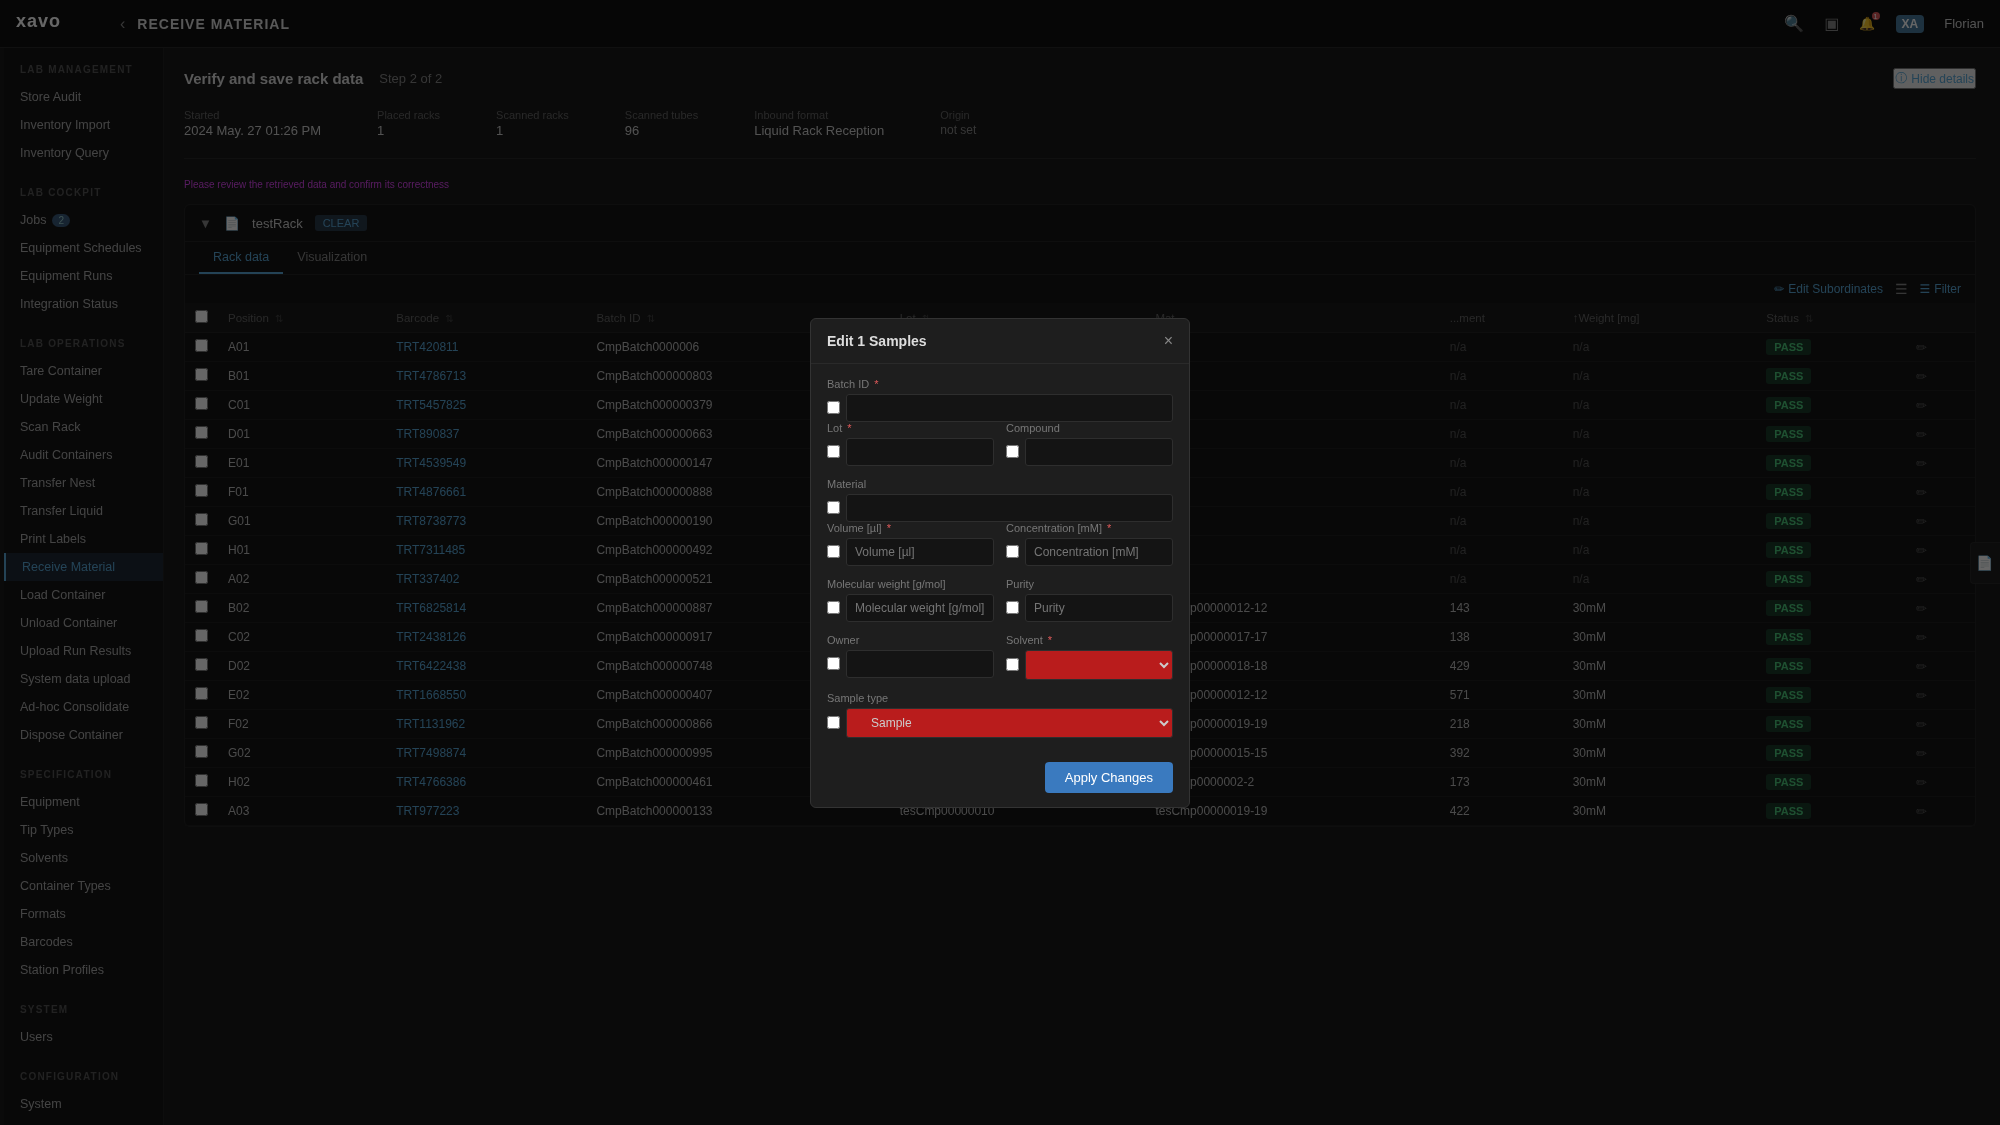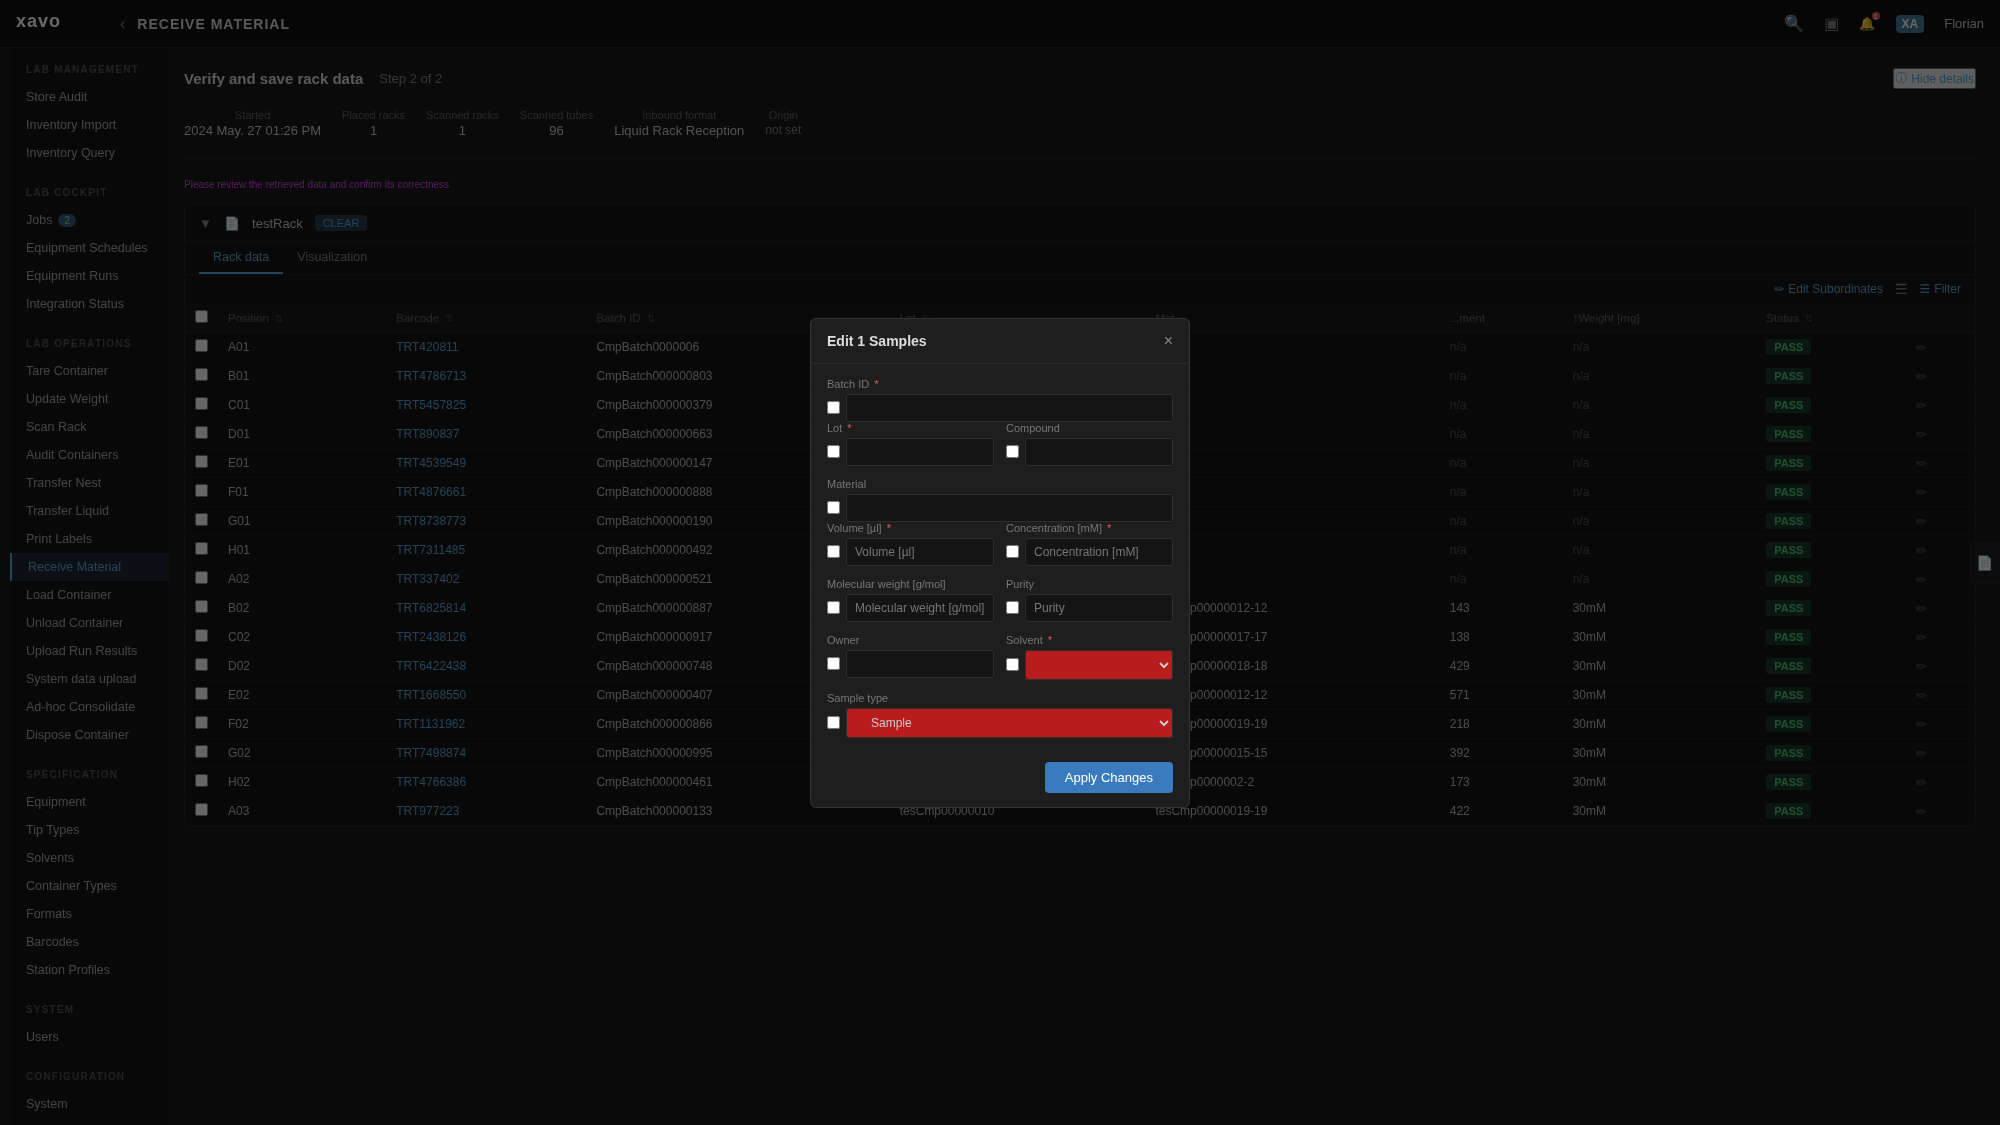--- a/index.html
+++ b/index.html
@@ -84,21 +84,21 @@
       color: #fff;
       display: flex;
       align-items: center;
       justify-content: center;
     }
 
     
     .sidebar {
       position: fixed;
       top: 48px;
-      left: 10px;
+      left: 4px;
       bottom: 0;
       width: 160px;
       background: #161616;
       border-right: 1px solid #222;
       overflow-y: auto;
       z-index: 90;
     }
     .sidebar-section {
       padding: 12px 0 4px;
     }
@@ -164,25 +164,24 @@
       font-size: 12px;
       cursor: pointer;
       display: flex;
       align-items: center;
       gap: 4px;
     }
 
     
     .info-row {
       display: flex;
-      gap: 21px;
+      gap: 56px;
       margin-bottom: 20px;
       padding-bottom: 20px;
       border-bottom: 1px solid #282828;
-      text-align: center;
     }
     .info-item label {
       color: #666;
       font-size: 11px;
       display: block;
       margin-bottom: 2px;
     }
     .info-item .value {
       color: #ccc;
       font-size: 13px;

